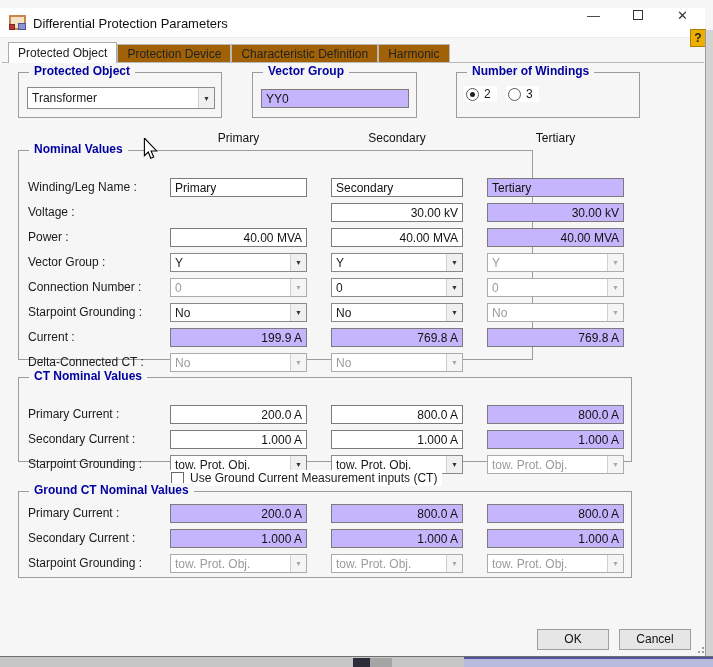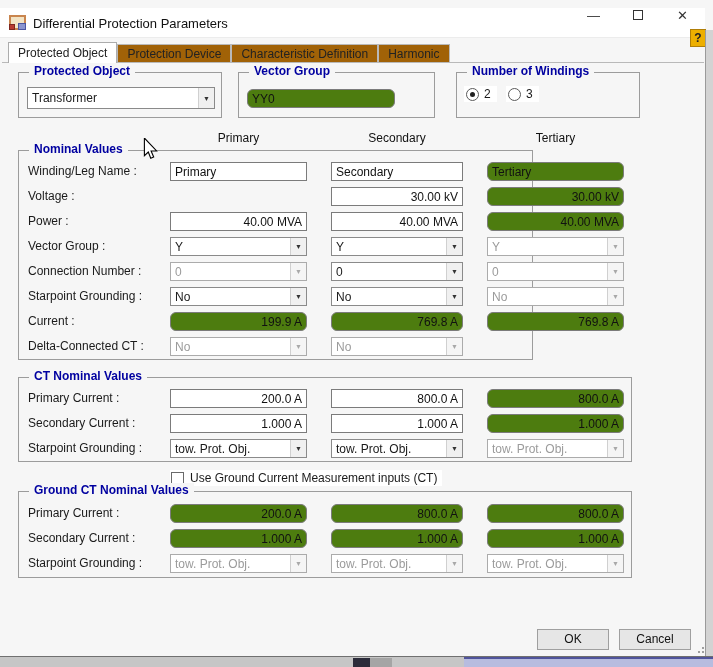--- a/index.html
+++ b/index.html
@@ -21,29 +21,29 @@
   
   .tabs { position:absolute; left:8px; top:42px; height:21px; display:flex; align-items:flex-end; }
   .tab { background:#a16207; border:1px solid #b9b9b9; border-bottom:none; height:19px; padding:0 9px; line-height:19px; color:#222; }
   .tab.active { background:#fff; height:21px; line-height:21px; border-color:#acacac; position:relative; z-index:2; }
   .tabpage-line { position:absolute; left:2px; top:62px; width:702px; height:1px; background:#b9b9b9; }
 
   
   .grp { position:absolute; border:1px solid #9c9c9c; }
   .gl { position:absolute; top:-9px; left:10px; background:#f6f6f6; padding:0 5px; font-weight:bold; color:#0000A0; }
 
-  .rows { position:relative; margin:8px 0 0 9px; }
+  .rows { position:relative; margin:24px 0 0 9px; }
   .row { position:relative; height:25px; }
   .lbl { position:absolute; left:0; top:0; line-height:25px; white-space:nowrap; }
 
   .c1 { left:142px; width:137px; } .c2 { left:303px; width:132px; } .c3 { left:459px; width:137px; }
 
   .f { position:absolute; top:3px; height:19px; border:1px solid #7b7b7b; background:#fff; font-family:"Liberation Sans", sans-serif; font-size:12px; color:#111; padding:0 4px; }
   .f.r { text-align:right; }
-  .f.ro { background:#4d7c0f;border-radius:6px; }
+  .f.ro { background:#c4b5fd; }
 
   .cmb { position:absolute; top:3px; height:19px; border:1px solid #8a8a8a; background:#fff; display:flex; align-items:center; justify-content:space-between; padding-left:4px; overflow:hidden; }
   .cmb .tx { white-space:nowrap; }
   .cmb .ar { width:16px; height:100%; background:#f0f0f0; border-left:1px solid #d0d0d0; display:flex; align-items:center; justify-content:center; font-size:7px; color:#333; }
   .cmb.dis { border-color:#ababab; }
   .cmb.dis .tx { color:#9b9b9b; }
   .cmb.dis .ar { color:#a8a8a8; background:#f5f5f5; }
 
   
   .colhead { position:absolute; top:131px; text-align:center; font-size:12px; color:#111; }
@@ -100,21 +100,21 @@
 <div class="tabpage-line"></div>
 
 <div class="grp" style="left:18px;top:72px;width:204px;height:46px">
   <span class="gl">Protected Object</span>
   <div class="cmb" style="left:8px;top:14px;width:188px;height:22px">
     <span class="tx">Transformer</span>
     <span class="ar">▼</span>
   </div>
 </div>
 
-<div class="grp" style="left:238px;top:72px;width:197px;height:46px">
+<div class="grp" style="left:252px;top:72px;width:165px;height:46px">
   <span class="gl">Vector Group</span>
   <input class="f ro" style="left: 8px; top: 16px; width: 148px;" readonly="" value="YY0">
 </div>
 
 <div class="grp" style="left:456px;top:72px;width:184px;height:46px">
   <span class="gl">Number of Windings</span>
   <span class="radio" style="position:absolute;left:7px;top:13px">
     <span class="rdot sel"></span>
     <span>2</span>
   </span>

